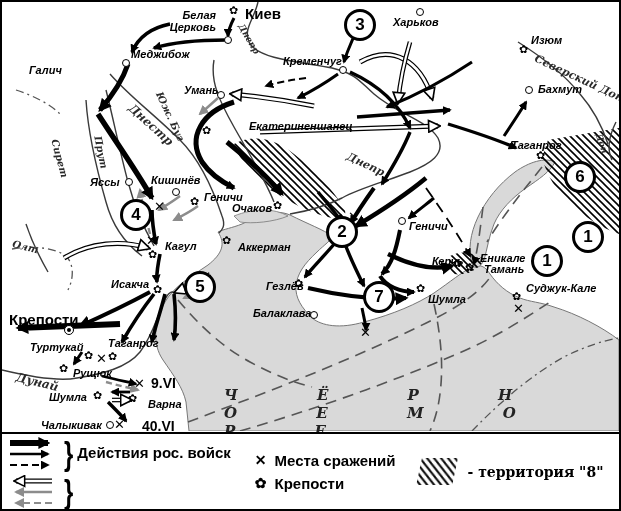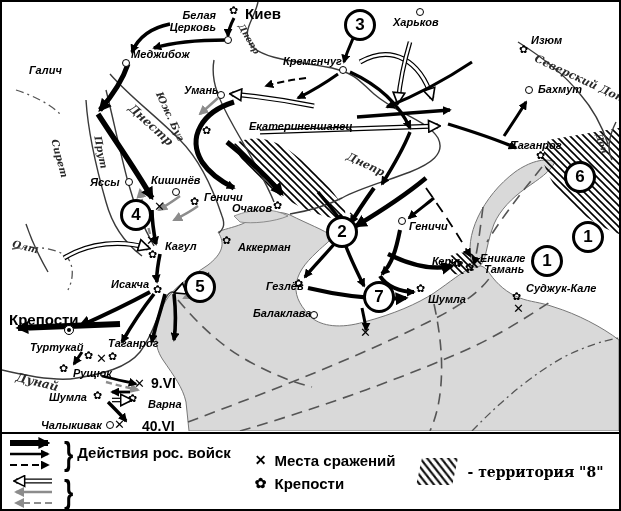--- a/index.html
+++ b/index.html
@@ -229,20 +229,21 @@
     <div class="riv" style="left:348px;top:148px;transform:rotate(25deg);font-size:11px">Днепр</div>
     <div class="riv" style="left:162px;top:88px;transform:rotate(65deg)">Юж. Буг</div>
     <div class="riv" style="left:133px;top:99px;transform:rotate(42deg);font-size:12px">Днестр</div>
     <div class="riv" style="left:101px;top:133px;transform:rotate(78deg)">Прут</div>
     <div class="riv" style="left:58px;top:136px;transform:rotate(75deg)">Сирет</div>
     <div class="riv" style="left:12px;top:236px;transform:rotate(15deg)">Олт</div>
     <div class="riv" style="left:16px;top:368px;transform:rotate(14deg);font-size:12px">Дунай</div>
     <div class="riv" style="left:536px;top:50px;transform:rotate(25deg);font-size:11px">Северский Донец</div>
     <div class="riv" style="left:601px;top:130px;transform:rotate(70deg);font-size:9px">Дон</div>
 
+    <div class="sea-name">Ч Ё Р Н О Е   М О Р Е</div>
 
     <div class="num" style="left:342px;top:7px">3</div>
     <div class="num" style="left:118px;top:197px">4</div>
     <div class="num" style="left:182px;top:269px">5</div>
     <div class="num" style="left:324px;top:214px">2</div>
     <div class="num" style="left:562px;top:159px">6</div>
     <div class="num" style="left:529px;top:243px">1</div>
     <div class="num" style="left:570px;top:219px">1</div>
     <div class="num" style="left:361px;top:279px">7</div>
 

